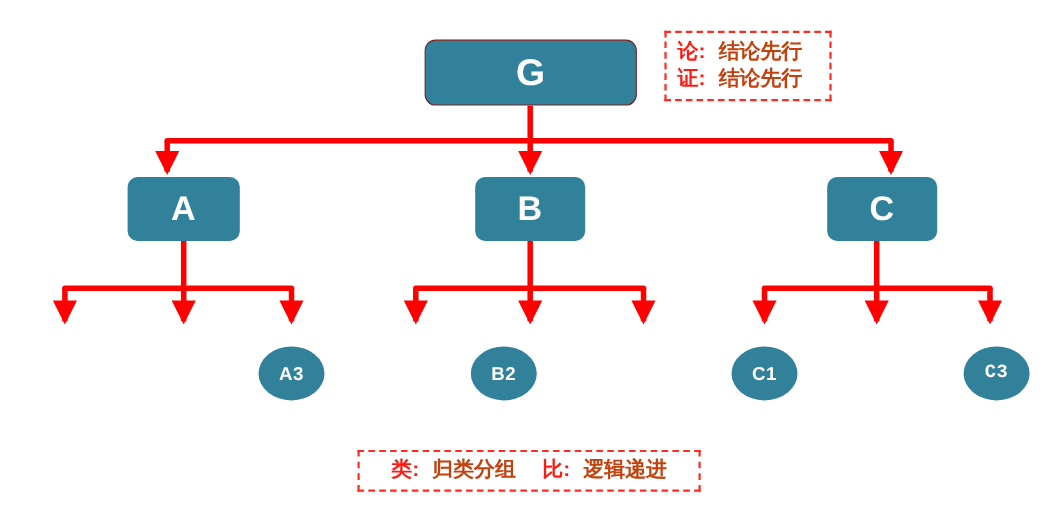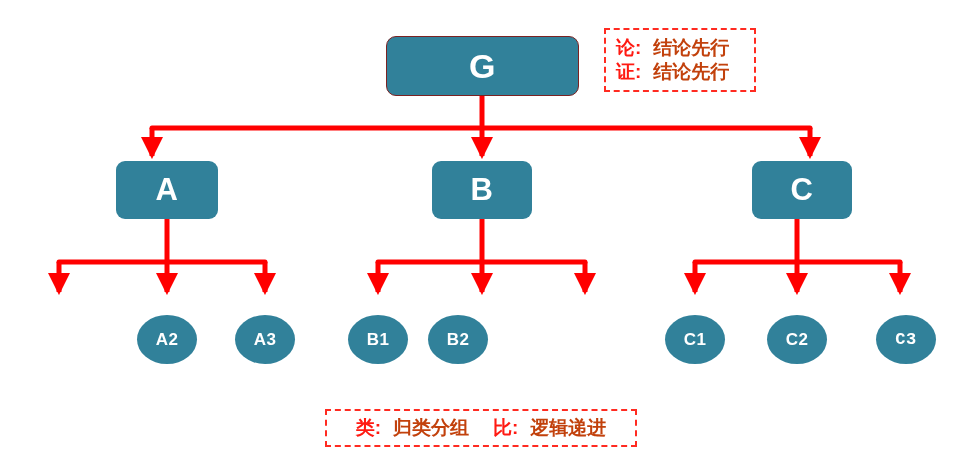--- a/index.html
+++ b/index.html
@@ -143,26 +143,23 @@
     <path d="M 797 262 L 797 292" stroke="#FF0000" stroke-width="5" fill="none" marker-end="url(#arrow)"></path>
     <path d="M 900 262 L 900 292" stroke="#FF0000" stroke-width="5" fill="none" marker-end="url(#arrow)"></path>
   </svg>
 
   <div class="node node-root" style="left:386px; top:36px; width:193px; height:60px;">G</div>
 
   <div class="node node-branch" style="left:116px; top:161px; width:102px; height:58px;">A</div>
   <div class="node node-branch" style="left:432px; top:161px; width:100px; height:58px;">B</div>
   <div class="node node-branch" style="left:752px; top:161px; width:100px; height:58px;">C</div>
 
-  <div class="node node-leaf" style="left:137px; top:315px; width:60px; height:49px;">A2</div>
   <div class="node node-leaf" style="left:235px; top:315px; width:60px; height:49px;">A3</div>
-  <div class="node node-leaf" style="left:348px; top:315px; width:60px; height:49px;">B1</div>
   <div class="node node-leaf" style="left:428px; top:315px; width:60px; height:49px;">B2</div>
   <div class="node node-leaf" style="left:665px; top:315px; width:60px; height:49px;">C1</div>
-  <div class="node node-leaf" style="left:767px; top:315px; width:60px; height:49px;">C2</div>
   <div class="node node-leaf" style="left:876px; top:315px; width:60px; height:49px;font-family:Liberation Mono, monospace;">C3</div>
 
   <div class="callout" id="callout-top">
     <div class="callout-row">
       <span class="callout-key">论:</span>
       <span class="callout-sep"></span>
       <span class="callout-val">结论先行</span>
     </div>
     <div class="callout-row">
       <span class="callout-key">证:</span>

